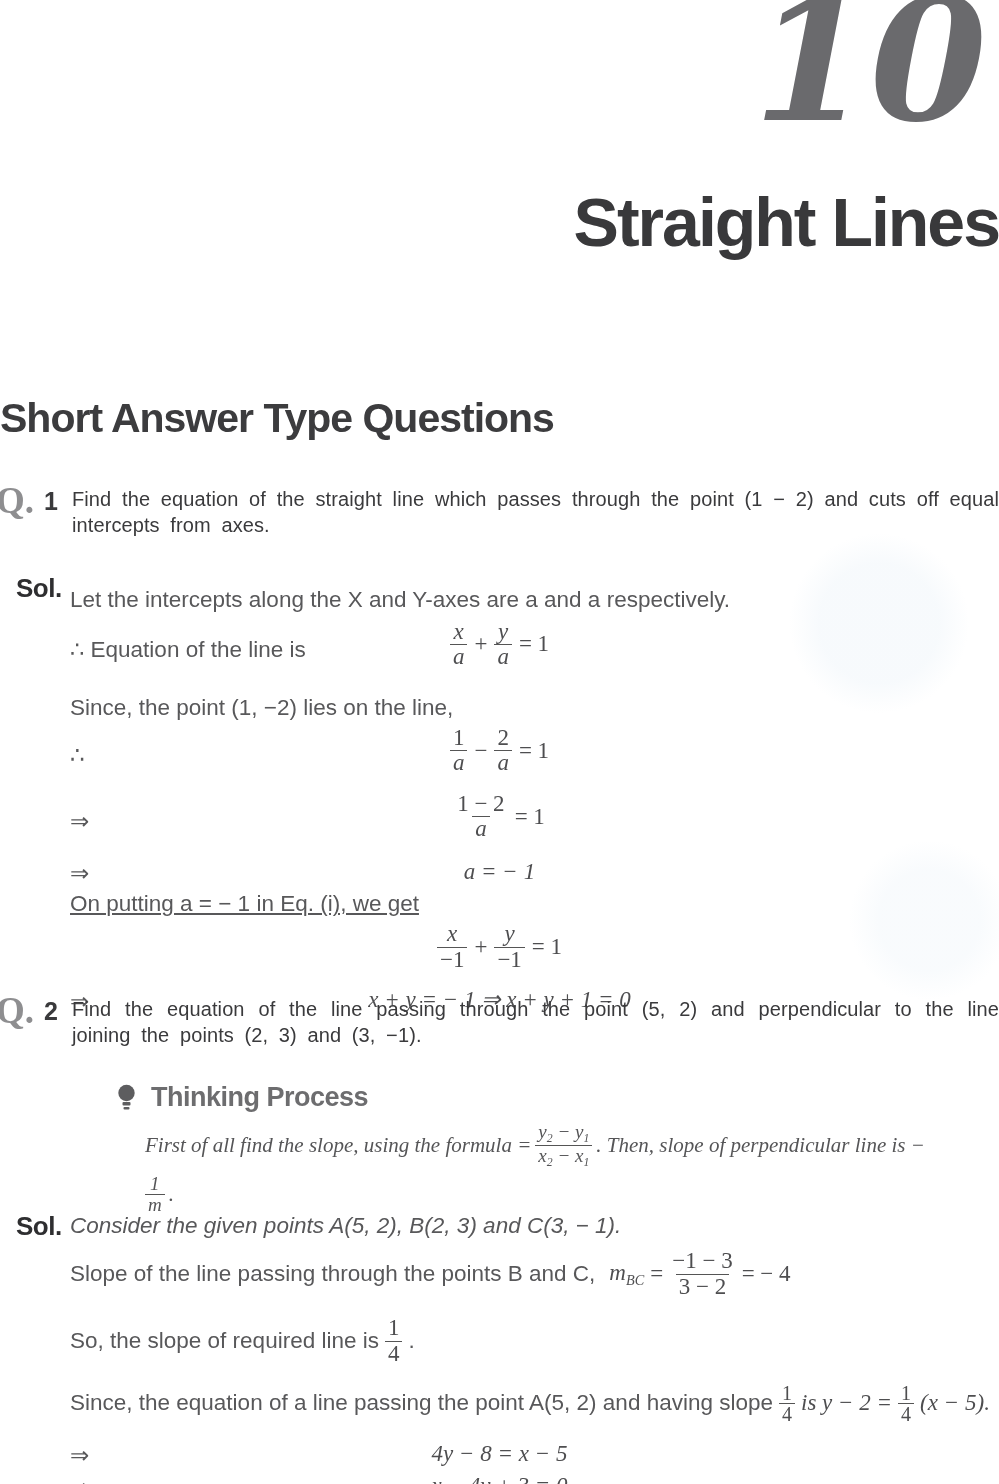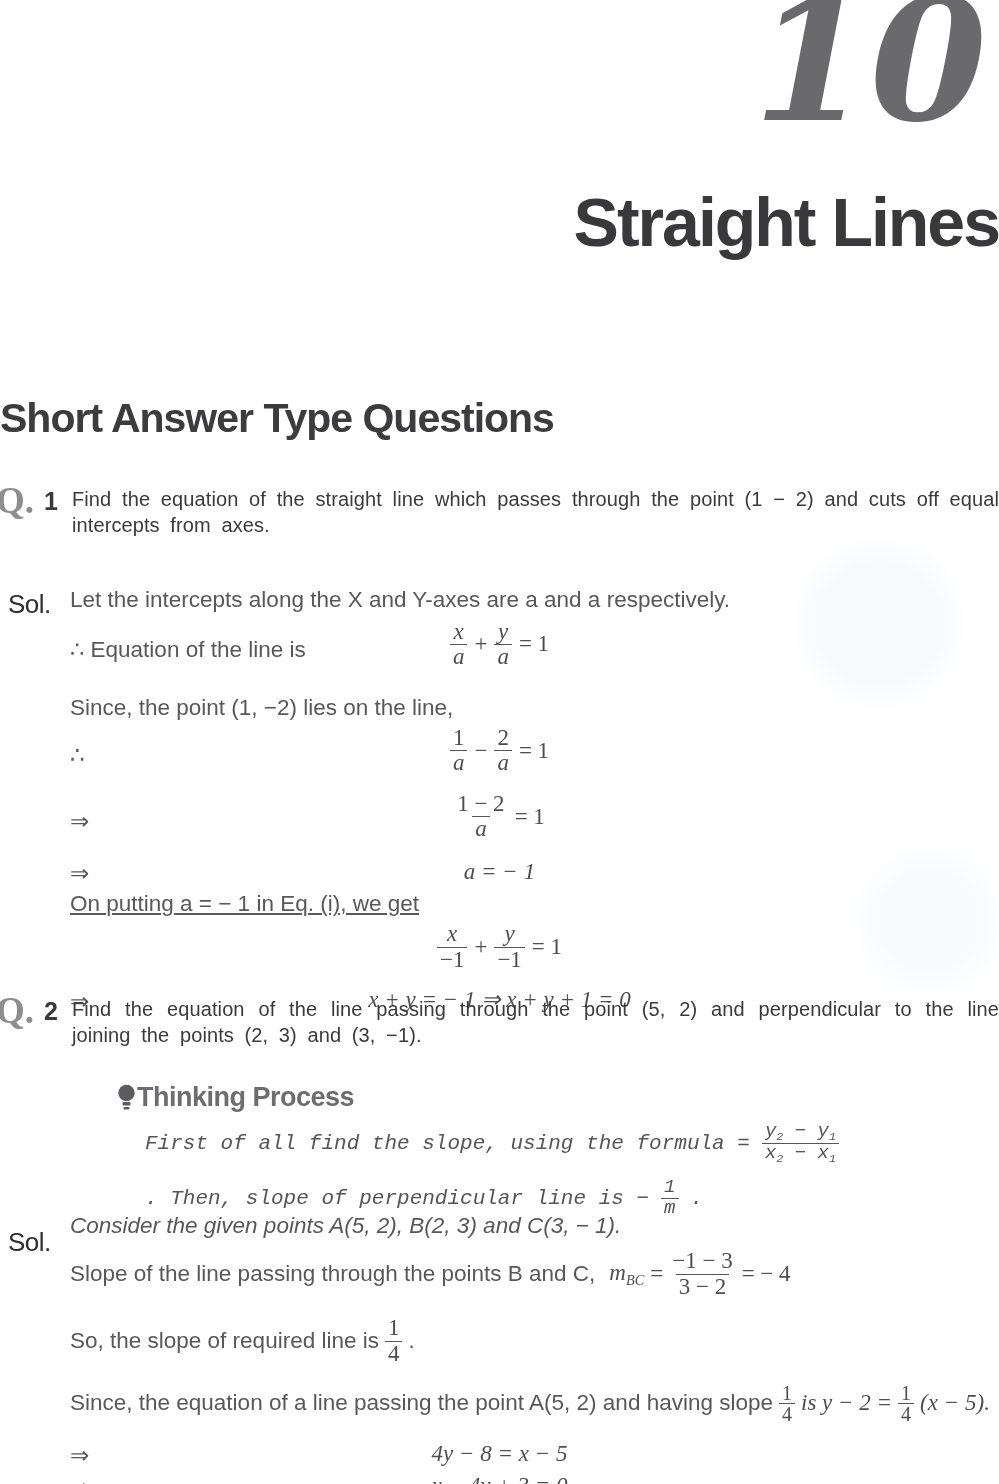--- a/index.html
+++ b/index.html
@@ -54,23 +54,23 @@
   .q-text{
     flex:1 1 auto;
     font-size:20px;line-height:1.3;
     text-align:justify;word-spacing:5px;letter-spacing:.1px;
     color:#3a3a3c;
   }
 
   
   .sol-block{position:absolute;left:0;right:0;}
   .sol-label{
-    position:absolute;left:8px;top:0;
-    font-weight:normal;font-size:26px;line-height:1.1;
-    color:#2e2e30;letter-spacing:-.5px;margin-top:16px;
+    position:absolute;left:16px;top:0;
+    font-weight:bold;font-size:26px;line-height:1.1;
+    color:#2e2e30;letter-spacing:-.5px;
   }
   .sol-body{margin-left:70px;font-size:22.5px;line-height:1.25;color:#58585a;}
 
   .txt-line{margin-top:12px;}
 
   
   .eq-row{position:relative;text-align:center;padding-right:70px;}
   .eq-lead{position:absolute;left:0;top:50%;transform:translateY(-50%);font-size:23px;color:#58585a;}
   .eq-lead.with-text{font-size:22.5px;}
   .eq-main{display:inline-flex;align-items:center;gap:7px;}
@@ -80,29 +80,29 @@
   .it{font-style:italic;}
   .frac{display:inline-flex;flex-direction:column;align-items:center;vertical-align:middle;line-height:1.05;}
   .frac .num{display:block;padding:0 3px;}
   .frac .den{display:block;padding:0 3px;border-top:1.6px solid #555;}
   .frac.small{font-size:20px;line-height:1.0;}
   .sub{font-size:.62em;vertical-align:-0.35em;}
 
   
   .thinking-head{
     position:absolute;left:118px;top:1082px;
-    display:flex;align-items:center;gap:2px;
+    display:flex;align-items:center;gap:16px;
     font-weight:bold;font-size:27px;color:#6d6d6f;letter-spacing:-.5px;
   }
   .bulb{flex:0 0 auto;display:block;}
   .thinking-note{
     position:absolute;left:145px;top:1122px;right:60px;
-    font-family:Liberation Mono, monospace;font-style:italic;
+    font-family:Liberation Serif, serif;font-style:italic;
     font-size:21px;line-height:1.2;color:#555557;
-    display:flex;align-items:center;flex-wrap:wrap;gap:12px;
+    display:flex;align-items:center;flex-wrap:wrap;gap:4px;
   }
   .thinking-note .frac{font-size:19px;}
 
   
   .flow-line{display:flex;align-items:center;flex-wrap:wrap;gap:6px;}
 </style>
 </head>
 <body>
 
 <div class="page">

